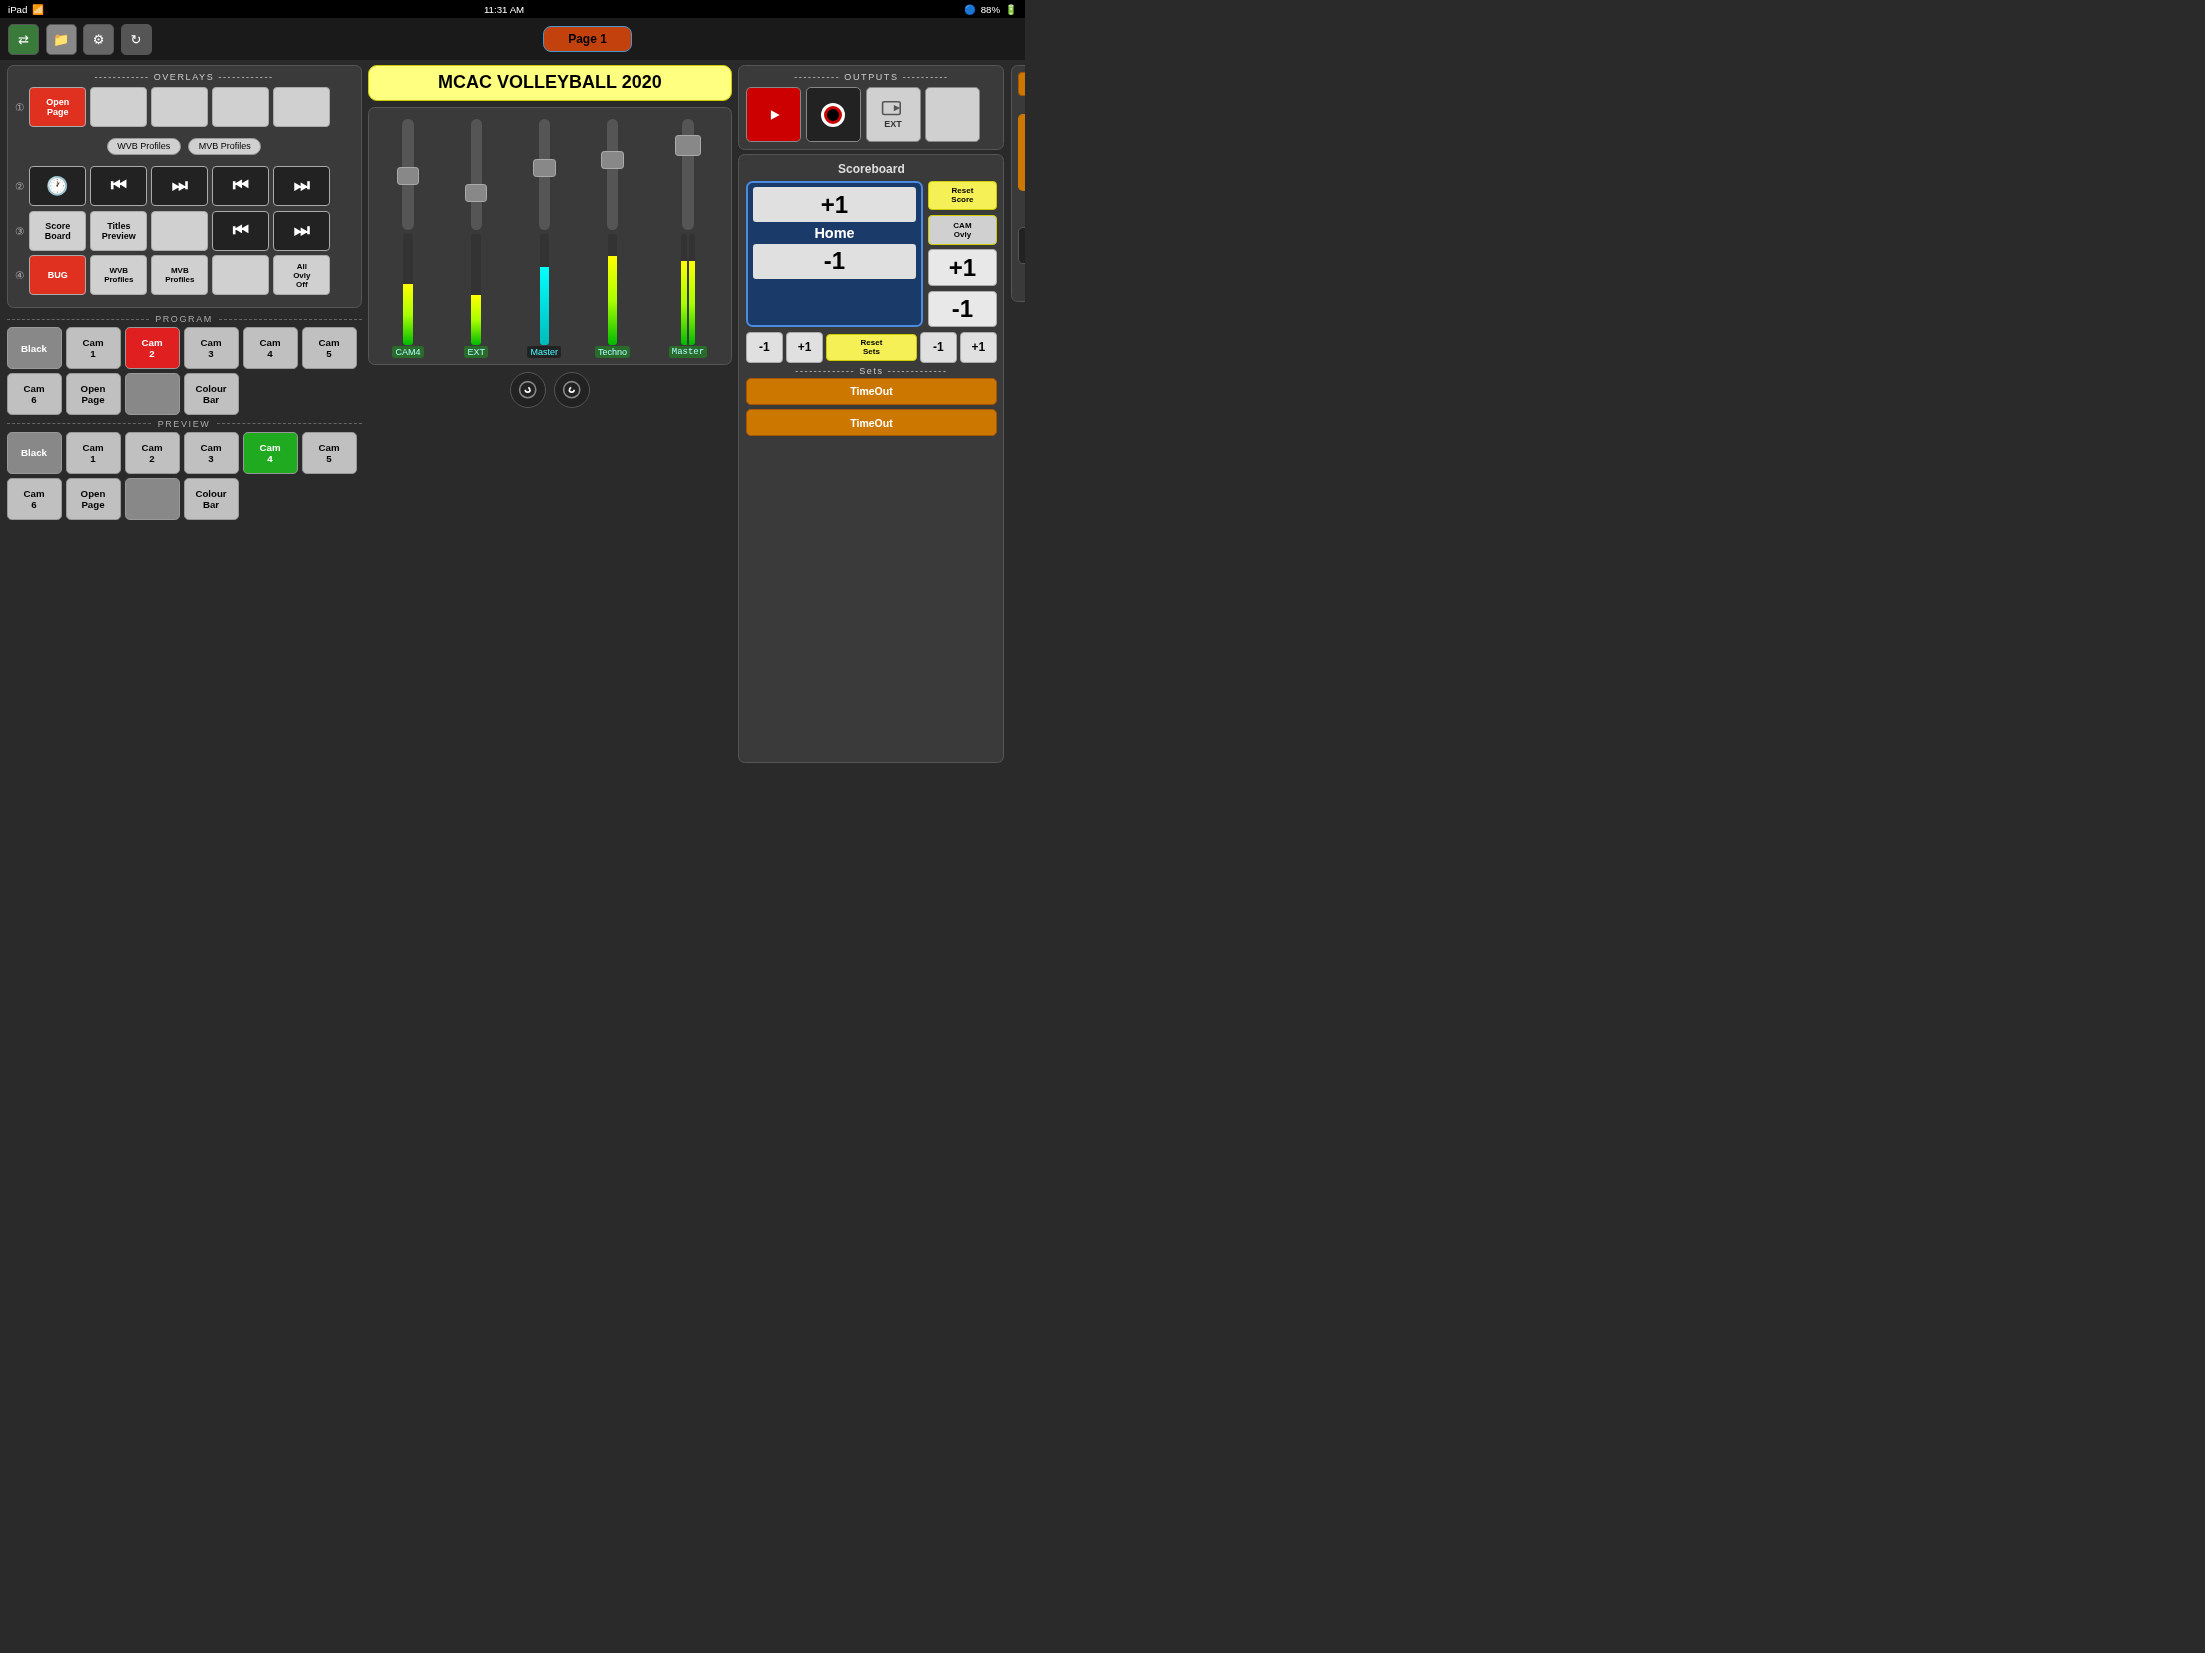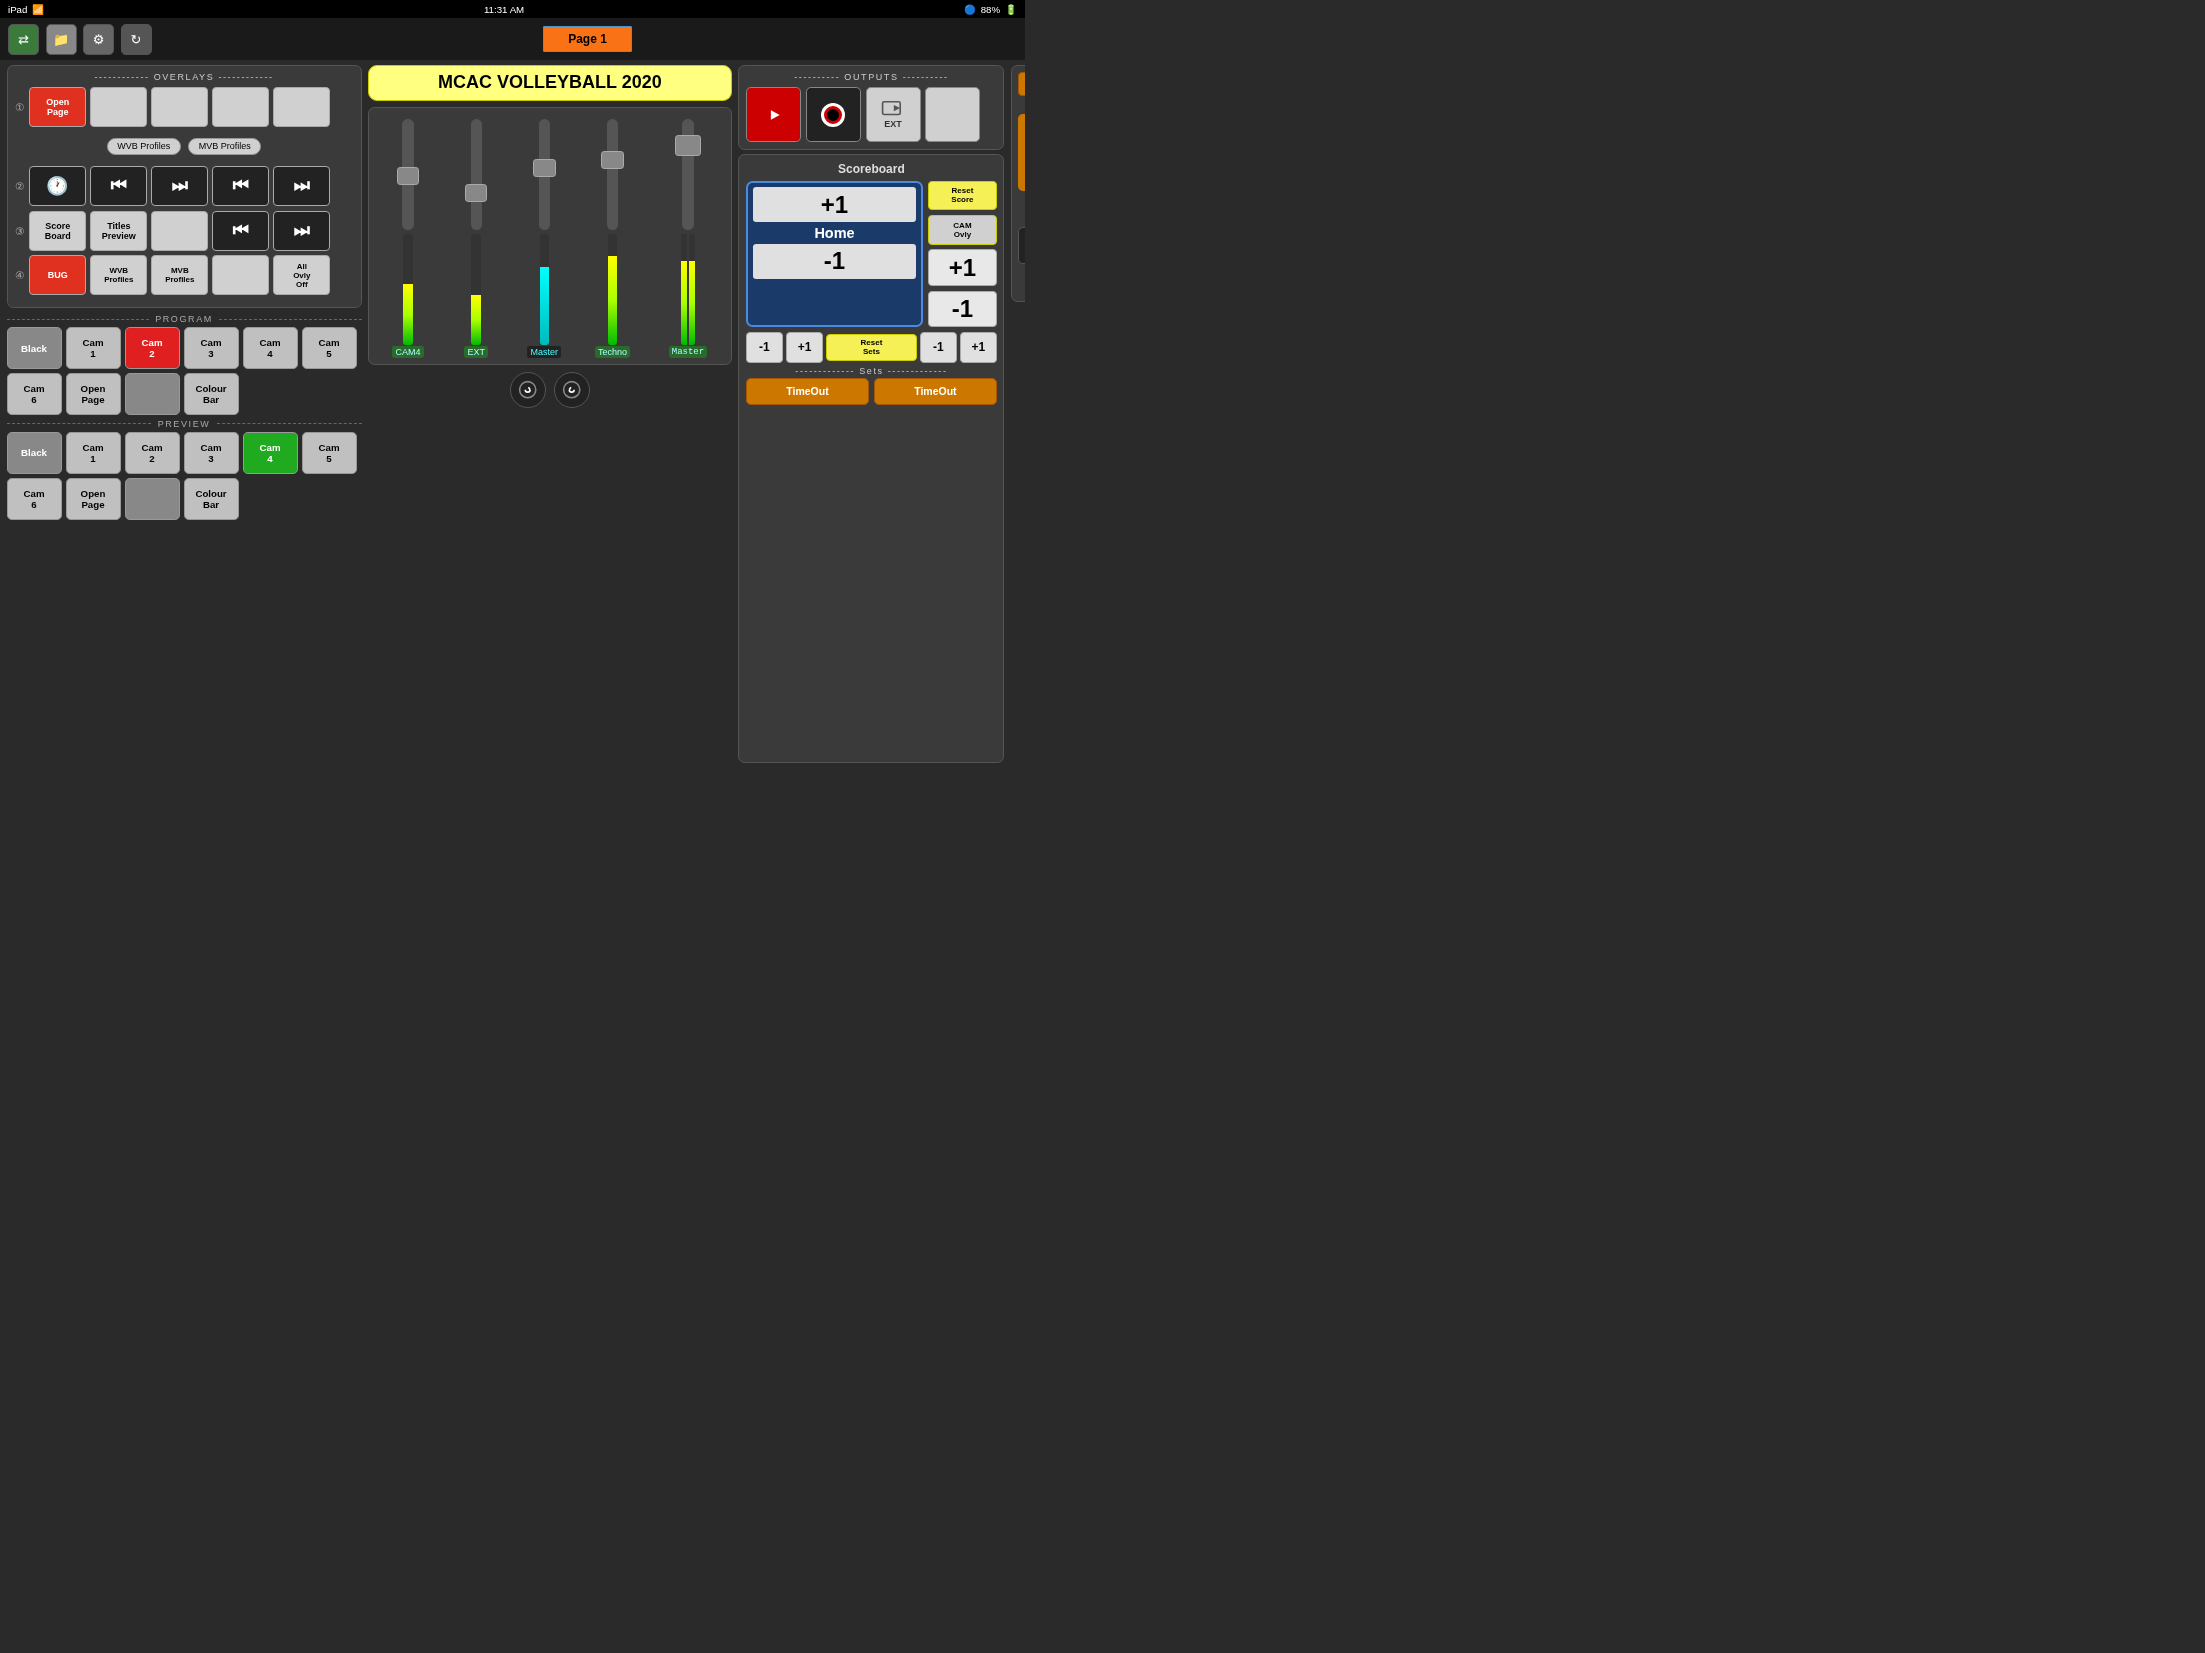--- a/index.html
+++ b/index.html
@@ -43,23 +43,23 @@
       height: 31px;
       display: flex; align-items: center; justify-content: center;
       cursor: pointer;
       font-size: 13px;
       color: #fff;
     }
     .toolbar-btn.gray { background: #888; }
     .toolbar-btn.gear { background: #666; }
     .toolbar-btn.refresh { background: #555; }
     .page-btn {
-      background: #f97316;
+      background: #c2410c;
       border: 0.8px solid #4a94d0;
-      border-radius: 1px;
+      border-radius: 8px;
       padding: 4.8px 24px;
       font-size: 12px;
       font-weight: bold;
       color: #000;
       cursor: pointer;
     }
 
     
     .main-content {
       display: flex;
@@ -463,20 +463,21 @@
     .sb-sets-label {
       text-align: center;
       color: #ccc;
       font-size: 9px;
       letter-spacing: 1.6px;
       margin: 1.6px 0;
     }
     .sb-timeout-row {
       display: flex;
       gap: 4.8px;
+      flex-direction: column;
     }
     .sb-timeout-btn {
       flex: 1;
       background: #cc7700;
       border: 0.8px solid #aa5500;
       border-radius: 4.8px;
       text-align: center;
       padding: 6.5px 0;
       font-size: 10.5px;
       font-weight: bold;

